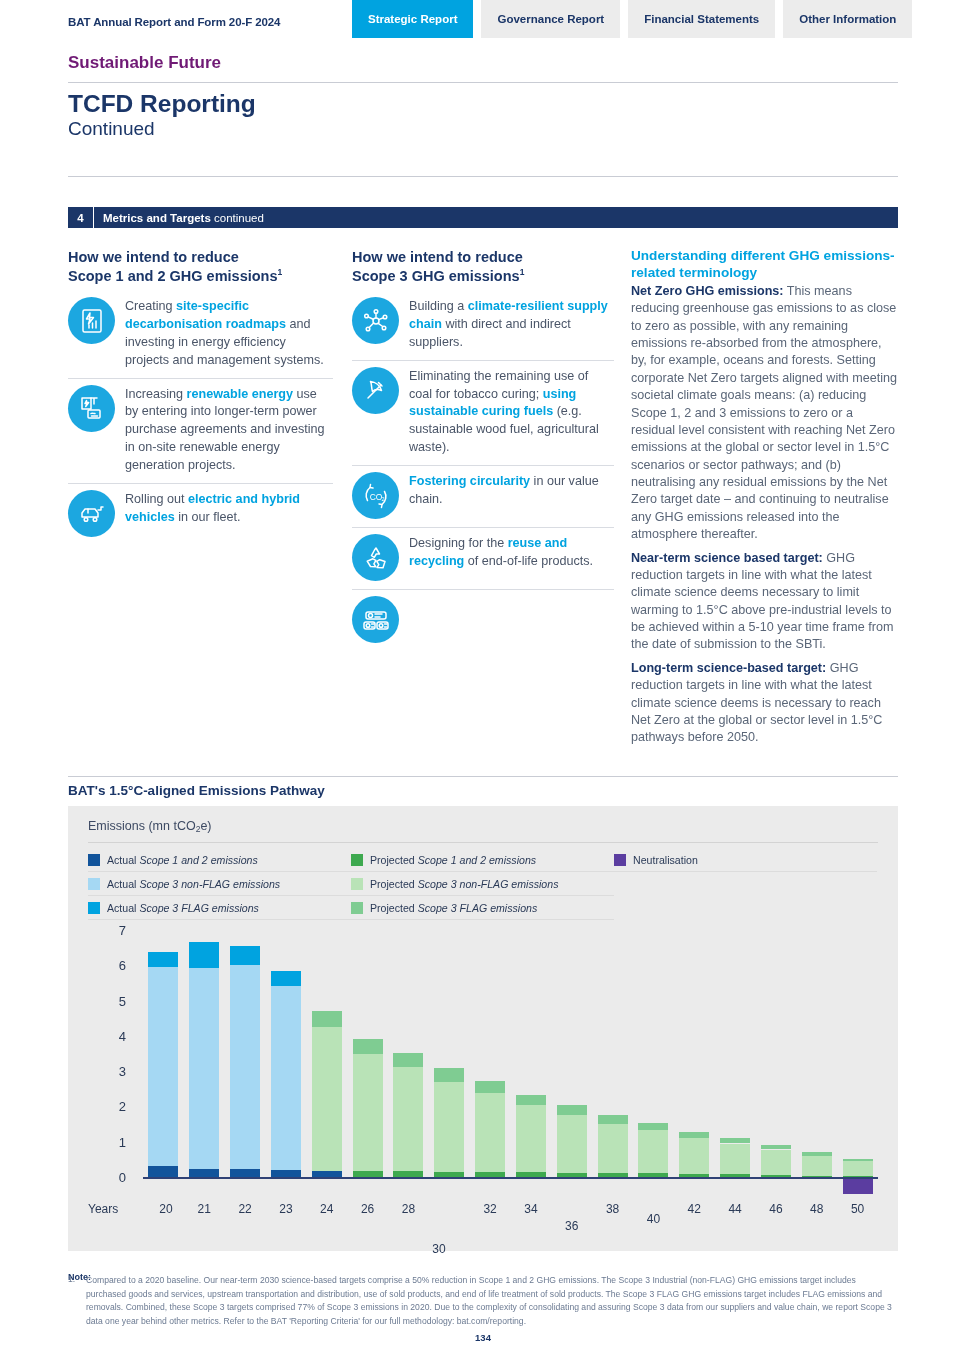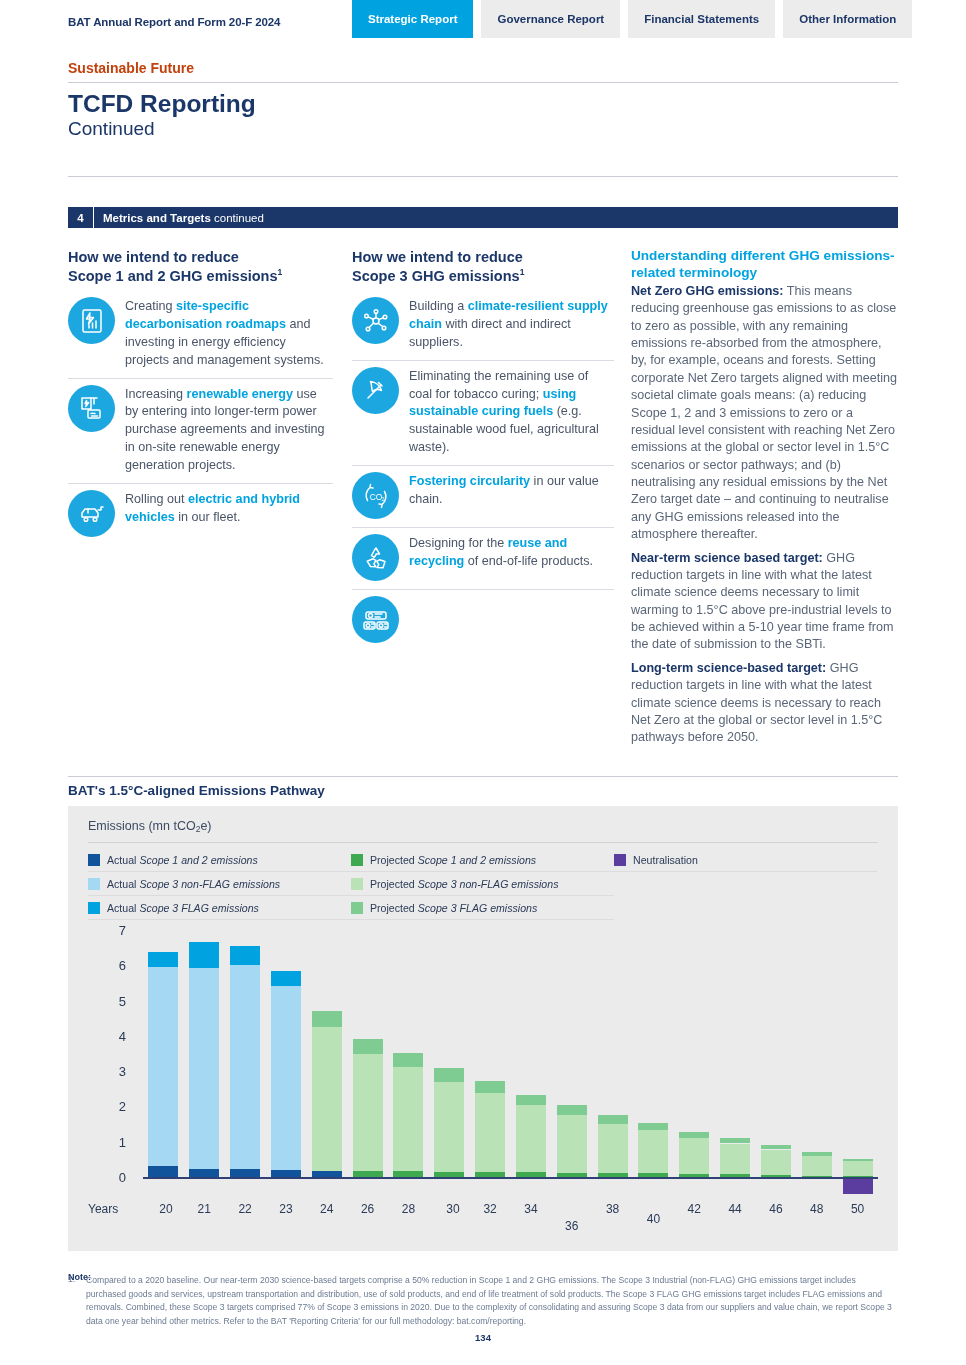--- a/index.html
+++ b/index.html
@@ -24,22 +24,22 @@
   }
   .tabs { position: absolute; left: 352px; top: 0px; display: flex; gap: 8px; }
   .tab {
     height: 38px; display: flex; align-items: center; justify-content: center;
     padding: 0 16px; font-size: 11.5px; font-weight: bold;
     background: #ECECEC; color: #1B3668; white-space: nowrap;
   }
   .tab.active { background: #00A3E0; color: #ffffff; }
 
   .sustainable {
-    position: absolute; left: 68px; top: 60px;
-    font-size: 14px; font-weight: bold; color: #c2410c;
+    position: absolute; left: 68px; top: 53px;
+    font-size: 17px; font-weight: bold; color: #701a75;
   }
   .rule-1 { position: absolute; left: 68px; top: 82px; width: 830px; height: 1px; background: #C9CCD4; }
   .h1 { position: absolute; left: 68px; top: 90px; font-size: 24.5px; font-weight: bold; color: #1B3668; }
   .h2 { position: absolute; left: 68px; top: 118px; font-size: 19px; font-weight: normal; color: #1B3668; }
   .rule-2 { position: absolute; left: 68px; top: 176px; width: 830px; height: 1px; background: #C9CCD4; }
 
   
   .banner {
     position: absolute; left: 68px; top: 207px; width: 830px; height: 21px;
     background: #1B3668; color: #ffffff; display: flex; align-items: center;
@@ -431,21 +431,21 @@
     <div class="baseline"></div>
     <div class="xaxis" id="xaxis">
       <div class="xaxis-label">Years</div>
     <div class="xtick" style="left: 98px;">20</div>
         <div class="xtick" style="left: 136.25px;">21</div>
         <div class="xtick" style="left: 177.083px;">22</div>
         <div class="xtick" style="left: 217.917px;">23</div>
         <div class="xtick" style="left: 258.75px;">24</div>
         <div class="xtick" style="left: 299.583px;">26</div>
         <div class="xtick" style="left: 340.417px;">28</div>
-        <div class="xtick" style="left: 385px;">30</div>
+        <div class="xtick" style="left: 371px; margin-top: 40px;">30</div>
         <div class="xtick" style="left: 422.083px;">32</div>
         <div class="xtick" style="left: 462.917px; text-align: center;">34</div>
         <div class="xtick" style="left: 503.75px; margin-top: 17px;">36</div>
         <div class="xtick" style="left: 544.583px;">38</div>
         <div class="xtick" style="left: 585.417px; margin-top: 10px;">40</div>
         <div class="xtick" style="left: 626.25px;">42</div>
         <div class="xtick" style="left: 667.083px;">44</div>
         <div class="xtick" style="left: 707.917px;">46</div>
         <div class="xtick" style="left: 748.75px;">48</div>
         <div class="xtick" style="left: 789.583px;">50</div>

